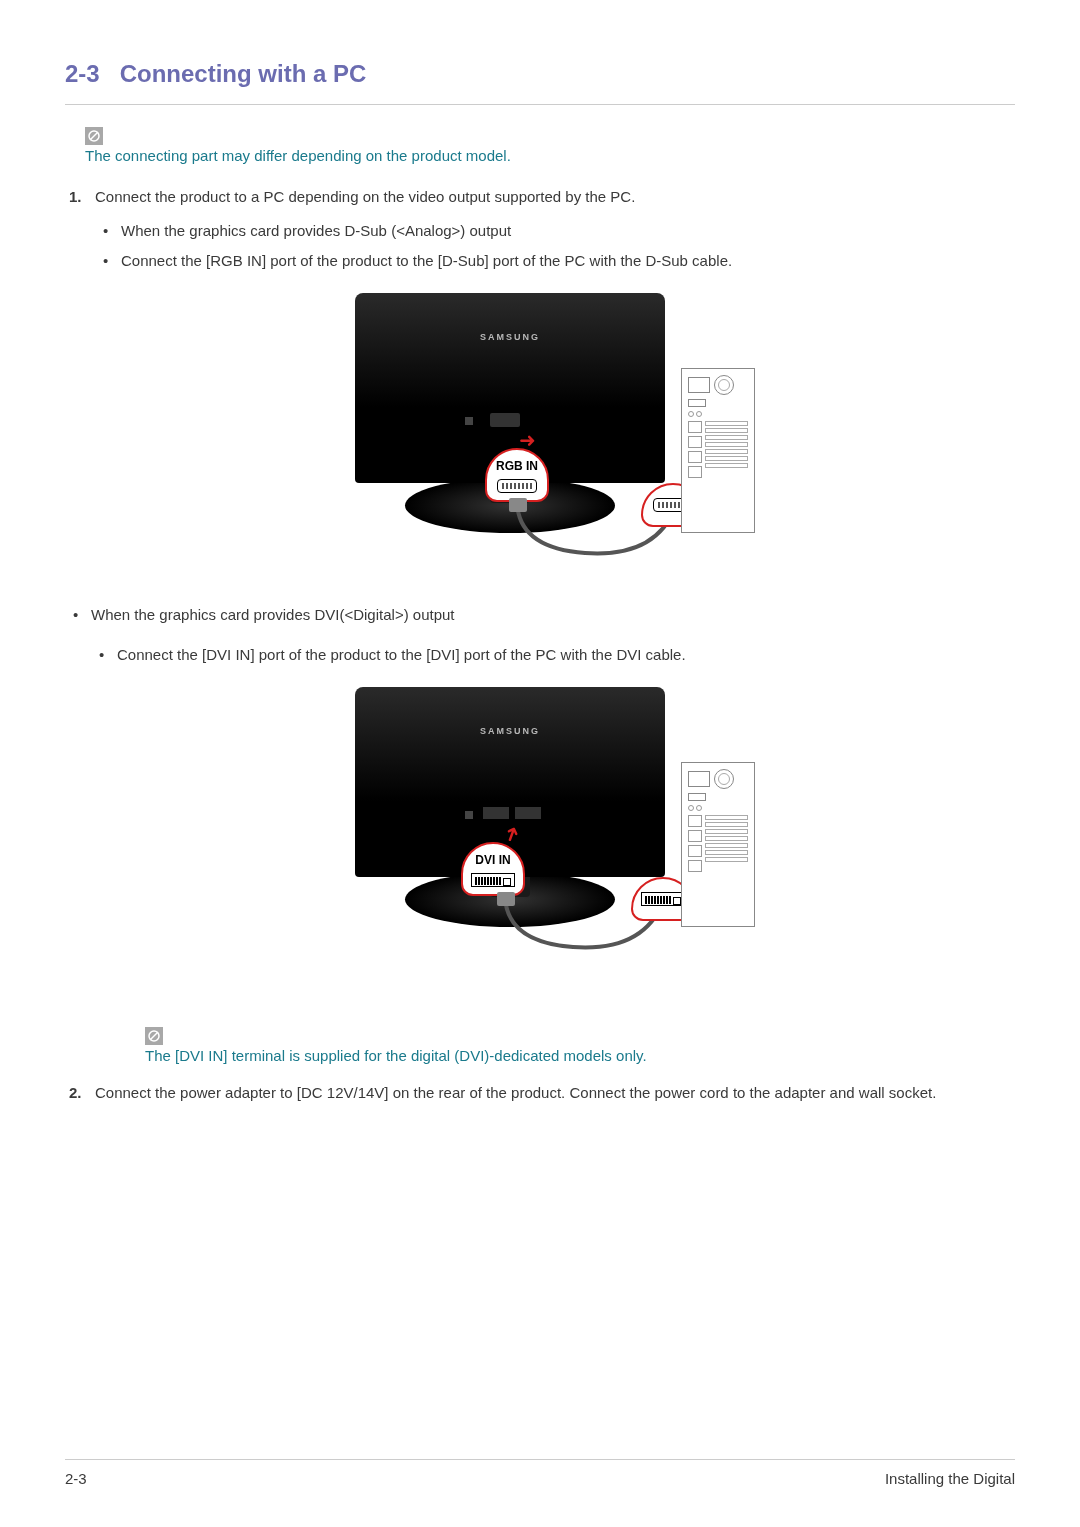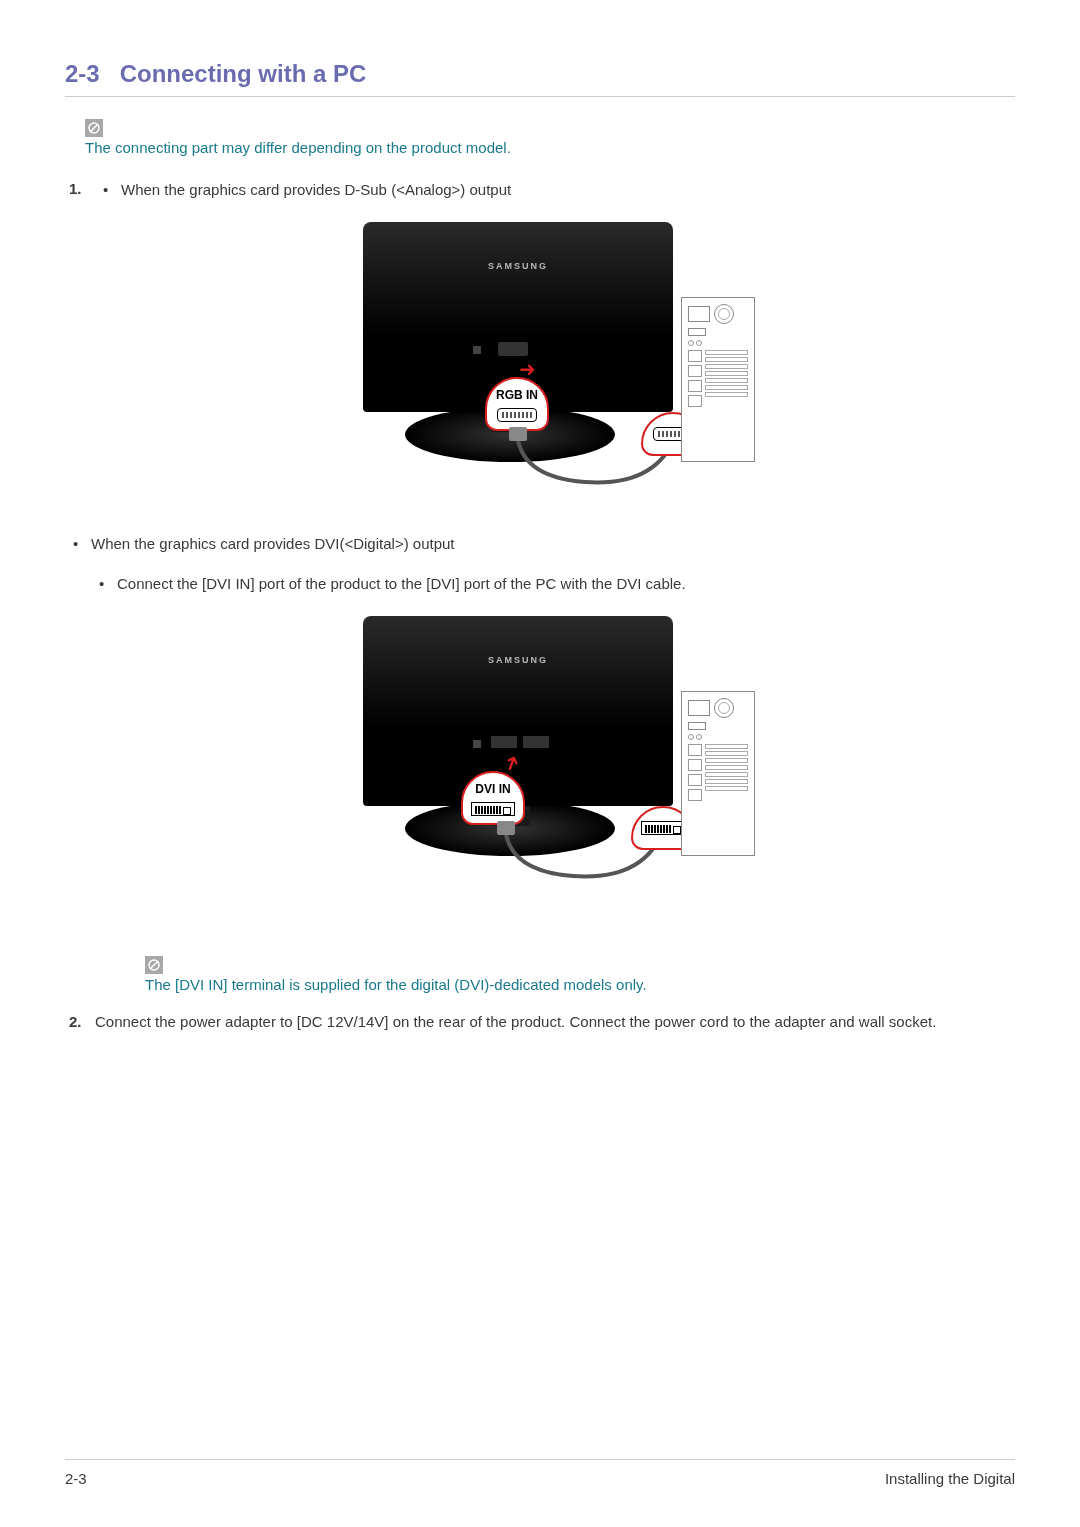--- a/index.html
+++ b/index.html
@@ -9,21 +9,21 @@
       height: 1527px;
       background: #fff;
       padding: 60px 65px 40px 65px;
       position: relative;
       color: #3a3a3a;
     }
     .section-title {
       color: #6b6cb0;
       font-size: 24px;
       font-weight: bold;
-      padding-bottom: 8px;
+      padding-bottom: 16px;
       border-bottom: 1px solid #ccc;
       margin-bottom: 22px;
     }
     .note-row {
       display: flex;
       align-items: flex-start;
       margin-left: 20px;
       margin-bottom: 20px;
       flex-direction: column;
     }
@@ -104,21 +104,21 @@
       justify-content: center;
       margin: 20px 0 30px 0;
     }
     .figure {
       width: 400px;
       height: 280px;
       position: relative;
     }
     .monitor-body {
       position: absolute;
-      left: 8px;
+      left: 0;
       top: 0;
       width: 310px;
       height: 190px;
       background: linear-gradient(180deg, #2a2a2a 0%, #000 60%);
       border-radius: 8px 8px 4px 4px;
     }
     .monitor-logo {
       position: absolute;
       top: 38px;
       left: 0;
@@ -264,23 +264,27 @@
     <svg viewBox="0 0 12 12">
         <circle cx="6" cy="6" r="5" fill="none" stroke="#fff" stroke-width="1.5"></circle>
         <line x1="2" y1="10" x2="10" y2="2" stroke="#fff" stroke-width="1.5"></line>
       </svg>
   </span>
   <span class="note-text">The connecting part may differ depending on the product model.</span>
 </div>
 
 <ol class="main-list">
   <li>
+    <span>Connect the product to a PC depending on the video output supported by the PC.</span>
     <ul class="bullet-list">
       <li>
         <span>When the graphics card provides D-Sub (&lt;Analog&gt;) output</span>
+      </li>
+      <li>
+        <span>Connect the [RGB IN] port of the product to the [D-Sub] port of the PC with the D-Sub cable.</span>
       </li>
     </ul>
 
     <div class="figure-container">
       <div class="figure">
         <div class="monitor-stand"></div>
         <div class="monitor-neck"></div>
         <div class="monitor-body">
           <div class="monitor-logo">SAMSUNG</div>
           <div style="position:absolute;left:110px;top:124px;width:8px;height:8px;background:#444;"></div>

